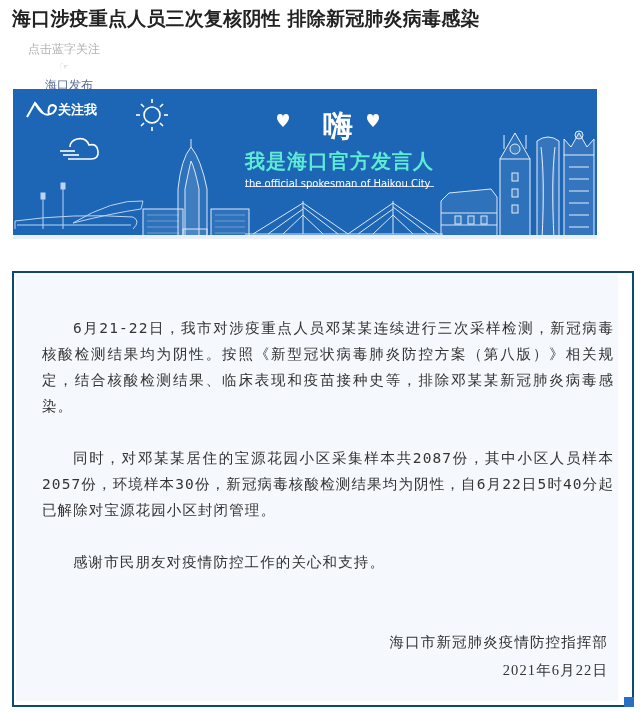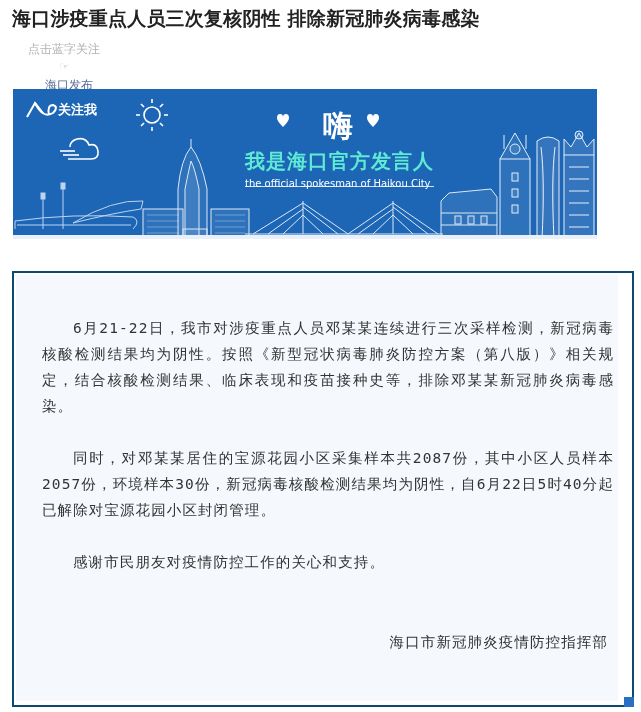--- a/index.html
+++ b/index.html
@@ -192,14 +192,15 @@
   <span class="slogan-cn">我是海口官方发言人</span>
   <span class="slogan-en">the official spokesman of Haikou City</span>
 </div>
 
 <div class="article">
   <div class="article-inner"></div>
   <p class="para p1">6月21-22日，我市对涉疫重点人员邓某某连续进行三次采样检测，新冠病毒核酸检测结果均为阴性。按照《新型冠状病毒肺炎防控方案（第八版）》相关规定，结合核酸检测结果、临床表现和疫苗接种史等，排除邓某某新冠肺炎病毒感染。</p>
   <p class="para p2">同时，对邓某某居住的宝源花园小区采集样本共2087份，其中小区人员样本2057份，环境样本30份，新冠病毒核酸检测结果均为阴性，自6月22日5时40分起已解除对宝源花园小区封闭管理。</p>
   <p class="para p3">感谢市民朋友对疫情防控工作的关心和支持。</p>
   <p class="sign sign-org">海口市新冠肺炎疫情防控指挥部</p>
+  <p class="sign sign-date">2021年6月22日</p>
   <div class="corner-mark"></div>
 </div>
 
 </body></html>

